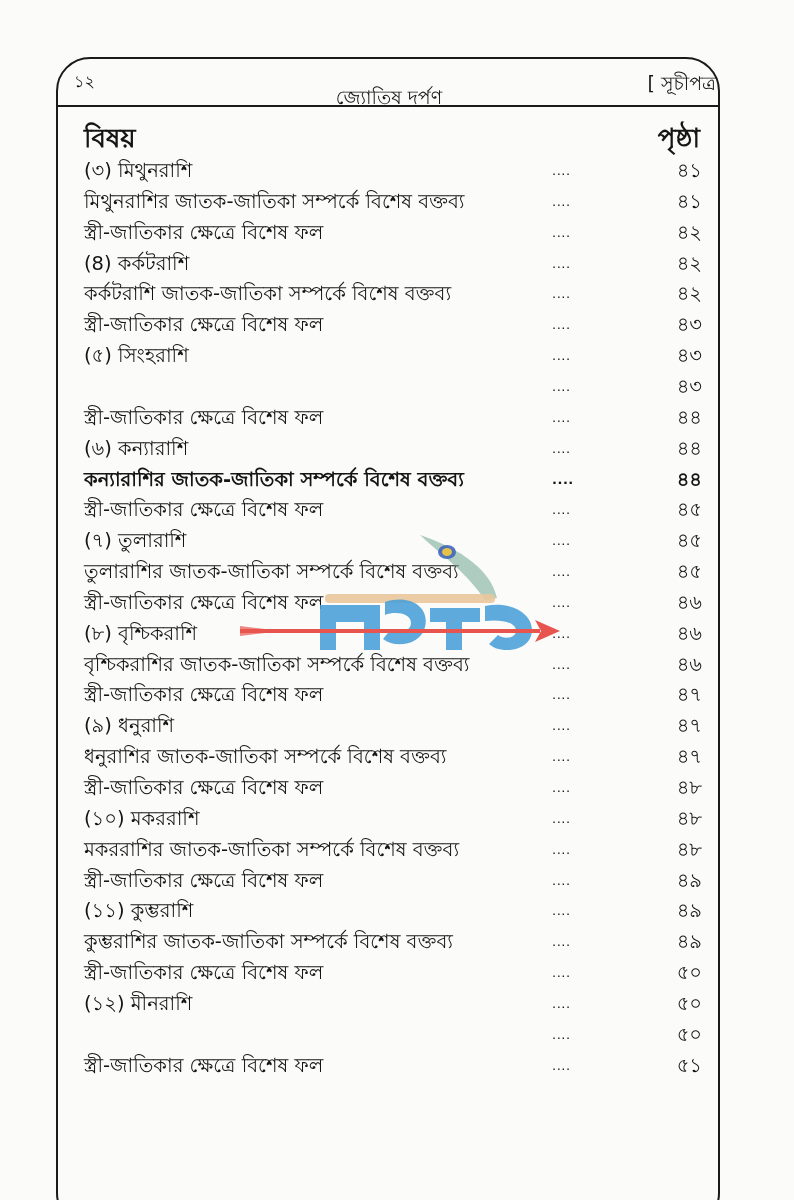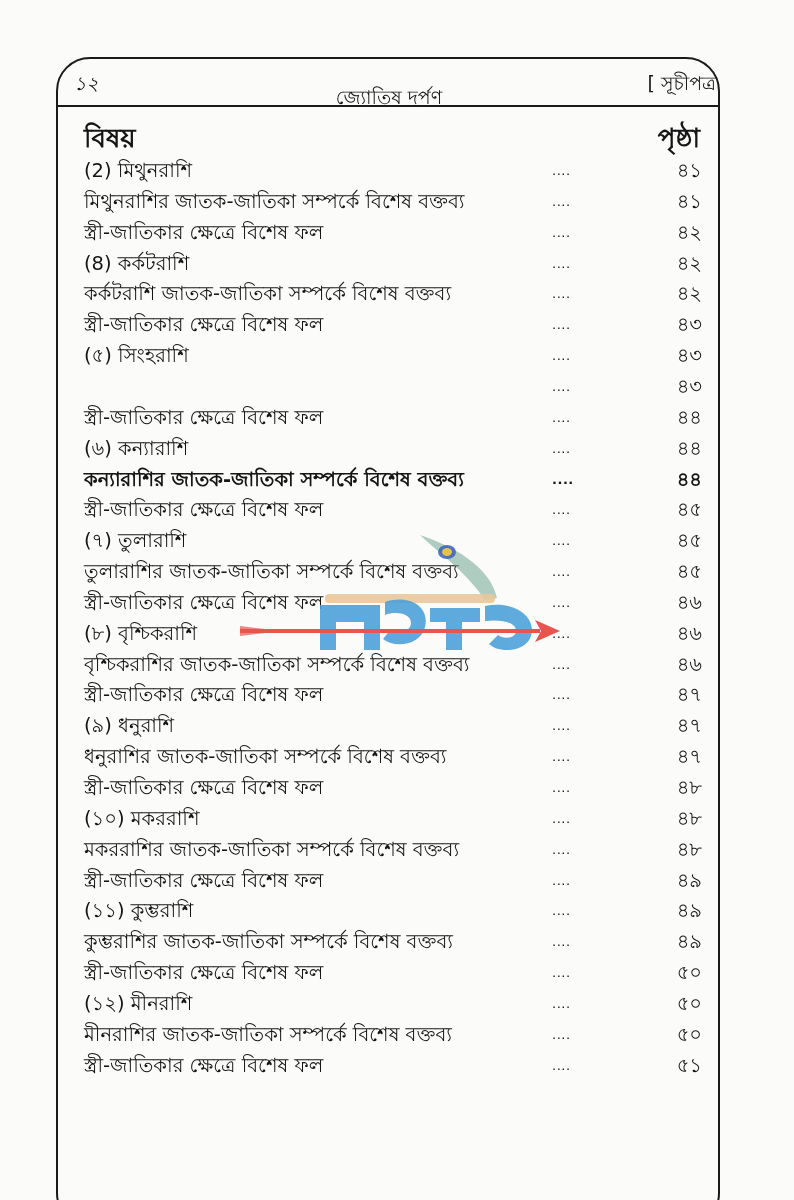--- a/index.html
+++ b/index.html
@@ -14,21 +14,21 @@
     position:absolute; left:56px; top:57px; width:664px; height:1170px;
     border:2.5px solid #1a1a1a;
     border-radius:34px 34px 34px 34px;
     box-sizing:border-box;
   }
   .header {
     position:absolute; left:58px; top:57px; width:662px; height:50px;
     border-bottom:2.5px solid #1a1a1a;
     box-sizing:border-box;
   }
-  .hdr-page { position:absolute; left:16px; top:12px; font-size:19px;font-style:italic; }
+  .hdr-page { position:absolute; left:16px; top:12px; font-size:16px; }
   .hdr-title { position:absolute; left:0; right:0; top:26px; text-align:center; font-size:19px; }
   .hdr-section { position:absolute; right:4px; top:12px; font-size:19px; }
   .col-head {
     position:absolute; top:118px; font-size:26px; font-weight:bold;
   }
   .col-left { left:84px; }
   .col-right { right:94px; }
   .rows { position:absolute; left:0; top:0; width:794px; }
   .row {
     position:absolute; left:84px; width:618px; height:30px;
@@ -51,21 +51,21 @@
   <span class="hdr-page">১২</span>
   <span class="hdr-title">জ্যোতিষ দর্পণ</span>
   <span class="hdr-section">[ সূচীপত্র</span>
 </div>
 
 <div class="col-head col-left">বিষয়</div>
 <div class="col-head col-right">পৃষ্ঠা</div>
 
 <div class="rows" id="rows">
     <div class="row" style="top: 156px;">
-      <span class="title">(2) মিথুনরাশি</span>
+      <span class="title">(৩) মিথুনরাশি</span>
       <span class="dots">....</span>
       <span class="page">৪১</span>
     </div>
     <div class="row" style="top: 186.85px;">
       <span class="title">মিথুনরাশির জাতক-জাতিকা সম্পর্কে বিশেষ বক্তব্য</span>
       <span class="dots">....</span>
       <span class="page">৪১</span>
     </div>
     <div class="row" style="top: 217.7px;">
       <span class="title">স্ত্রী-জাতিকার ক্ষেত্রে বিশেষ ফল</span>
@@ -190,21 +190,20 @@
       <span class="title">স্ত্রী-জাতিকার ক্ষেত্রে বিশেষ ফল</span>
       <span class="dots">....</span>
       <span class="page">৫০</span>
     </div>
     <div class="row" style="top: 988.95px;">
       <span class="title">(১২) মীনরাশি</span>
       <span class="dots">....</span>
       <span class="page">৫০</span>
     </div>
     <div class="row" style="top: 1019.8px;">
-      <span class="title">মীনরাশির জাতক-জাতিকা সম্পর্কে বিশেষ বক্তব্য</span>
       <span class="dots">....</span>
       <span class="page">৫০</span>
     </div>
     <div class="row" style="top: 1050.65px;">
       <span class="title">স্ত্রী-জাতিকার ক্ষেত্রে বিশেষ ফল</span>
       <span class="dots">....</span>
       <span class="page">৫১</span>
     </div>
   </div>
 

